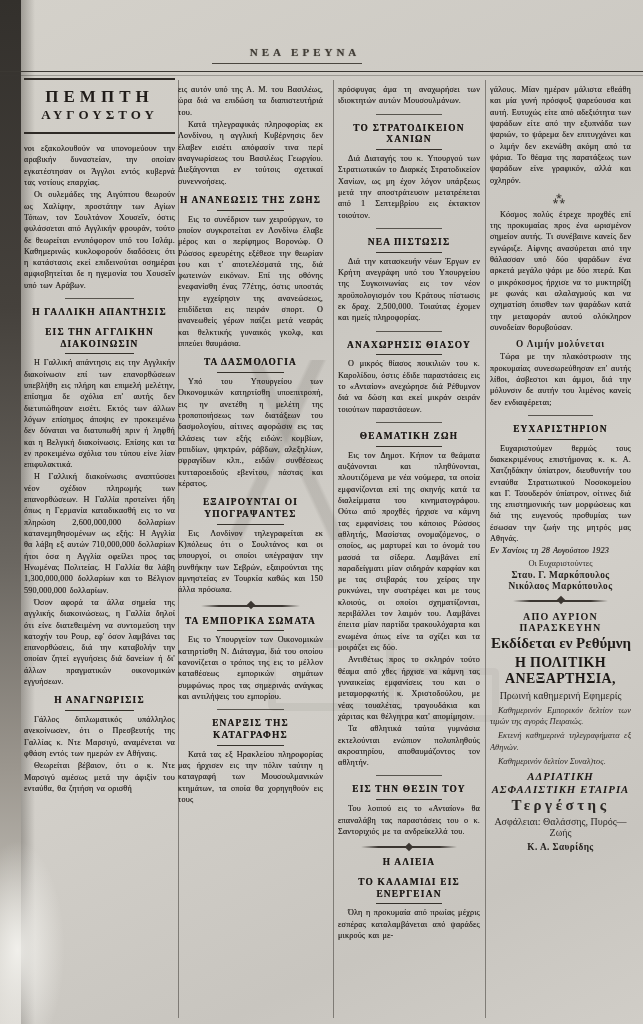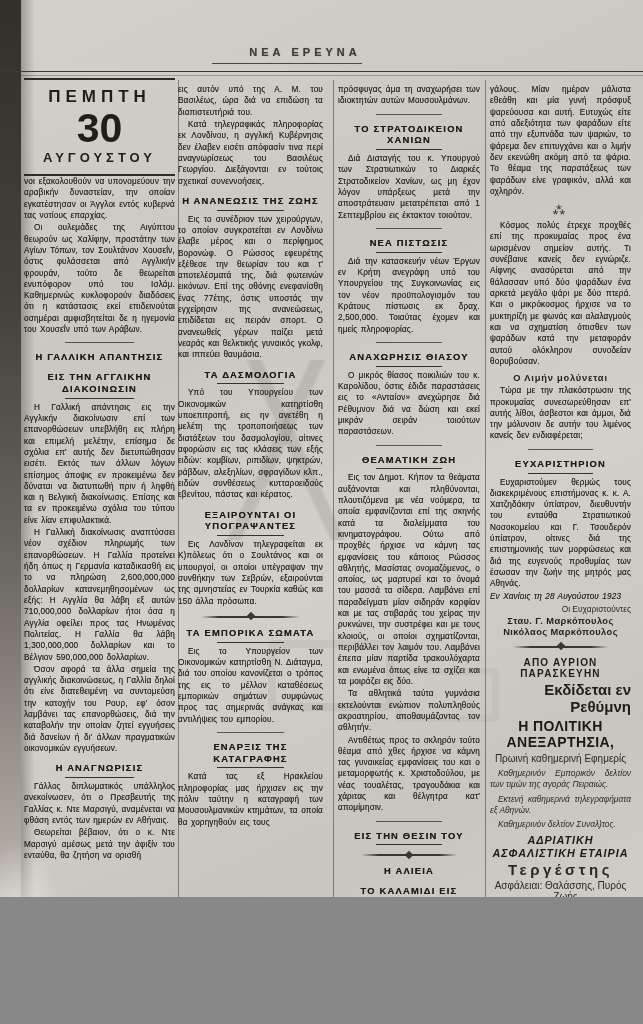--- a/index.html
+++ b/index.html
@@ -1,18 +1,18 @@
 <!DOCTYPE html>
 <html><head>
 <meta charset="utf-8">
 <style>
   html,body{margin:0;padding:0;background:#888;}
-  #stage{position:relative;width:643px;height:897px;overflow:hidden;
+  #stage{position:relative;width:643px;height:1024px;overflow:hidden;
     background:linear-gradient(155deg,#d4d1ca 0%,#cac7c1 35%,#d3d0ca 60%,#c8c5bf 85%,#d0cdc7 100%);
-    font-family:Liberation Sans, sans-serif;color:#2b2724;}
+    font-family:Liberation Serif, serif;color:#2b2724;}
   
   .gutter{position:absolute;left:0;top:0;width:21px;height:1024px;
     background:linear-gradient(180deg,#33302c 0%,#45413c 30%,#6b6761 55%,#9b968e 75%,#c6c3bc 92%,#d8d5cf 100%);}
   .gutter-soft{position:absolute;left:21px;top:0;width:14px;height:1024px;
     background:linear-gradient(90deg,rgba(60,56,50,.35),rgba(60,56,50,0));}
   .light-patch{position:absolute;left:-30px;top:840px;width:95px;height:220px;border-radius:50%;
     background:radial-gradient(ellipse at center,rgba(248,247,243,.85),rgba(248,247,243,0) 70%);}
   .wm{position:absolute;opacity:.16;pointer-events:none;}
   .wm-x1{left:215px;top:360px;width:120px;height:180px;
     background:linear-gradient(115deg,transparent 46%,#5a564f 48%,#5a564f 53%,transparent 55%);}
@@ -31,21 +31,21 @@
   .vline{position:absolute;top:80px;height:938px;width:0;border-left:1px solid rgba(64,60,54,.55);}
   .v1{left:178px}.v2{left:333px}.v3{left:485px}
   
   .col{position:absolute;top:84px;height:936px;overflow:hidden;}
   .col1{left:24px;top:78px;width:151px;}
   .col2{left:178px;width:145px;}
   .col3{left:338px;width:142px;}
   .col4{left:490px;width:141px;}
   
   .datebox{border-top:2.5px solid #2e2a26;border-bottom:2.5px solid #2e2a26;
-    text-align:center;padding:7px 0 9px;}
+    text-align:center;padding:7px 0 9px;margin-bottom:9px;}
   .day{font-size:17px;font-weight:bold;letter-spacing:5px;color:#211d1a;}
   .daynum{font-size:41px;font-weight:bold;line-height:1.05;color:#211d1a;}
   .month{font-size:13px;font-weight:bold;letter-spacing:4px;color:#211d1a;}
   
   .p{font-size:8.2px;line-height:1.38;text-align:justify;text-indent:10px;
     letter-spacing:.15px;word-spacing:.9px;margin:0 0 1px;
     text-shadow:0 0 .5px rgba(43,39,36,.65);}
   .noind{text-indent:0;}
   .ital{font-style:italic;}
   .h{font-size:9.4px;font-weight:bold;text-align:center;letter-spacing:1.2px;
@@ -54,21 +54,21 @@
   .h.u::after{content:"";display:block;width:46%;margin:3px auto 2px;border-top:1.4px solid #35312b;}
   .h.stack{margin-bottom:0;}
   .sub{font-size:9.3px;font-weight:bold;text-align:center;letter-spacing:.8px;margin:6px 0 2px;color:#221e1b;}
   .sep{width:46%;margin:7px auto;border-top:1.2px solid rgba(58,54,48,.8);}
   .orn{position:relative;height:2px;width:68%;margin:9px auto;
     background:linear-gradient(90deg,transparent,#3b3631 18%,#3b3631 82%,transparent);}
   .orn::after{content:"";position:absolute;left:50%;top:-2.5px;width:6px;height:6px;
     background:#3b3631;transform:translateX(-50%) rotate(45deg);}
   .stars{text-align:center;font-size:11px;letter-spacing:3px;margin:4px 0;color:#2e2a26;}
   .sig{font-size:9.3px;font-weight:bold;text-align:center;letter-spacing:.4px;margin:1px 0;color:#221e1b;}
-  .centerline{font-size:8.4px;text-align:right;margin:2px 0;}
+  .centerline{font-size:8.4px;text-align:center;margin:2px 0;}
   .ad-head{font-size:10px;font-weight:bold;text-align:center;letter-spacing:1.2px;margin:8px 0 2px;color:#201c19;}
   .ad-sub{font-size:15px;font-weight:bold;text-align:right;margin:2px 0;color:#201c19;}
   .ad-big{font-size:14px;font-weight:bold;text-align:center;letter-spacing:.4px;margin:3px 0;color:#1c1815;}
   .ad-line{font-size:10px;text-align:center;margin:2px 0 4px;}
   .ad-ital{font-size:8.4px;font-style:italic;text-align:justify;text-indent:8px;margin:3px 0;line-height:1.35;}
   .ad-big2{font-size:10.8px;font-weight:bold;font-style:italic;text-align:center;letter-spacing:1px;margin:1px 0;color:#1c1815;}
   .ad-sp{font-size:15px;font-weight:bold;text-align:center;letter-spacing:3.5px;margin:2px 0;}
 </style>
 </head>
 <body>
@@ -87,21 +87,20 @@
   <div class="rule-top"></div>
   <div class="rule-top2"></div>
 
   <div class="vline v1"></div>
   <div class="vline v2"></div>
   <div class="vline v3"></div>
 
   <div class="col col1">
     <div class="datebox">
       <div class="day">ΠΕΜΠΤΗ</div>
-      <div class="daynum">30</div>
       <div class="month">ΑΥΓΟΥΣΤΟΥ</div>
     </div>
   <div class="p noind">νοι εξακολουθούν να υπονομεύουν την αραβικήν δυναστείαν, την οποίαν εγκατέστησαν οι Άγγλοι εντός κυβερνά τας νοτίους επαρχίας.</div>
       <div class="p">Οι ουλεμάδες της Αιγύπτου θεωρούν ως Χαλίφην, προστάτην των Αγίων Τόπων, τον Σουλτάνον Χουσεΐν, όστις φυλάσσεται από Αγγλικήν φρουράν, τούτο δε θεωρείται ενυπόφορον υπό του Ισλάμ. Καθημερινώς κυκλοφορούν διαδόσεις ότι η κατάστασις εκεί επιδεινούται οσημέραι αμφισβητείται δε η ηγεμονία του Χουσεΐν υπό των Αράβων.</div>
       <div class="sep"></div>
       <div class="h stack">Η ΓΑΛΛΙΚΗ ΑΠΑΝΤΗΣΙΣ</div>
       <div class="h u">ΕΙΣ ΤΗΝ ΑΓΓΛΙΚΗΝ ΔΙΑΚΟΙΝΩΣΙΝ</div>
       <div class="p">Η Γαλλική απάντησις εις την Αγγλικήν διακοίνωσιν επί των επανορθώσεων υπεβλήθη εις πλήρη και επιμελή μελέτην, επίσημα δε σχόλια επ' αυτής δεν διετυπώθησαν εισέτι. Εκτός των άλλων λόγων επίσημος άποψις εν προκειμένω δεν δύναται να διατυπωθή πριν ή ληφθή και η Βελγική διακοίνωσις. Επίσης και τα εν προκειμένω σχόλια του τύπου είνε λίαν επιφυλακτικά.</div>
       <div class="p">Η Γαλλική διακοίνωσις αναπτύσσει νέον σχέδιον πληρωμής των επανορθώσεων. Η Γαλλία προτείνει ήδη όπως η Γερμανία καταδικασθή εις το να πληρώση 2,600,000,000 δολλαρίων κατανεμηθησομένων ως εξής: Η Αγγλία θα λάβη εξ αυτών 710,000,000 δολλαρίων ήτοι όσα η Αγγλία οφείλει προς τας Ηνωμένας Πολιτείας. Η Γαλλία θα λάβη 1,300,000,000 δολλαρίων και το Βέλγιον 590,000,000 δολλαρίων.</div>
       <div class="p">Όσον αφορά τα άλλα σημεία της αγγλικής διακοινώσεως, η Γαλλία δηλοί ότι είνε διατεθειμένη να συντομεύση την κατοχήν του Ρουρ, εφ' όσον λαμβάνει τας επανορθώσεις, διά την καταβολήν την οποίαν ζητεί εγγυήσεις διά δανείων ή δι' άλλων πραγματικών οικονομικών εγγυήσεων.</div>
@@ -132,24 +131,25 @@
       <div class="p">Διά Διαταγής του κ. Υπουργού των Στρατιωτικών το Διαρκές Στρατοδικείον Χανίων, ως μη έχον λόγον υπάρξεως μετά την αποστράτευσιν μετατρέπεται από 1 Σεπτεμβρίου εις έκτακτον τοιούτον.</div>
       <div class="sep"></div>
       <div class="h u">ΝΕΑ ΠΙΣΤΩΣΙΣ</div>
       <div class="p">Διά την κατασκευήν νέων Έργων εν Κρήτη ανεγράφη υπό του Υπουργείου της Συγκοινωνίας εις τον νέον προϋπολογισμόν του Κράτους πίστωσις εκ δραχ. 2,500,000. Τοιαύτας έχομεν και ημείς πληροφορίας.</div>
       <div class="sep"></div>
       <div class="h u">ΑΝΑΧΩΡΗΣΙΣ ΘΙΑΣΟΥ</div>
       <div class="p">Ο μικρός θίασος ποικιλιών του κ. Καρολίδου, όστις έδιδε παραστάσεις εις το «Ανταίον» ανεχώρησε διά Ρέθυμνον διά να δώση και εκεί μικράν σειράν τοιούτων παραστάσεων.</div>
       <div class="sep"></div>
       <div class="h u">ΘΕΑΜΑΤΙΚΗ ΖΩΗ</div>
       <div class="p">Εις τον Δημοτ. Κήπον τα θεάματα αυξάνονται και πληθύνονται, πλουτιζόμενα με νέα νούμερα, τα οποία εμφανίζονται επί της σκηνής κατά τα διαλείμματα του κινηματογράφου. Ούτω από προχθές ήρχισε να κάμνη τας εμφανίσεις του κάποιος Ρώσσος αθλητής, Μασίστας ονομαζόμενος, ο οποίος, ως μαρτυρεί και το όνομά του μασσά τα σίδερα. Λαμβάνει επί παραδείγματι μίαν σιδηράν καρφίαν και με τας στιβαράς του χείρας την ρυκνώνει, την συστρέφει και με τους κλοιούς, οι οποίοι σχηματίζονται, περιβάλλει τον λαιμόν του. Λαμβάνει έπειτα μίαν παρτίδα τρακουλόχαρτα και ενωμένα όπως είνε τα σχίζει και τα μοιράζει εις δύο.</div>
+      <div class="p">Αντιθέτως προς το σκληρόν τούτο θέαμα από χθες ήρχισε να κάμνη τας γυναικείας εμφανίσεις του και ο μεταμορφωτής κ. Χριστοδούλου, με νέας τουαλέτας, τραγουδάκια και χάριτας και θέλγητρα κατ' απομίμησιν.</div>
       <div class="p">Τα αθλητικά ταύτα γυμνάσια εκτελούνται ενώπιον πολυπληθούς ακροατηρίου, αποθαυμάζοντος τον αθλητήν.</div>
-      <div class="p">Αντιθέτως προς το σκληρόν τούτο θέαμα από χθες ήρχισε να κάμνη τας γυναικείας εμφανίσεις του και ο μεταμορφωτής κ. Χριστοδούλου, με νέας τουαλέτας, τραγουδάκια και χάριτας και θέλγητρα κατ' απομίμησιν.</div>
       <div class="sep"></div>
       <div class="h u">ΕΙΣ ΤΗΝ ΘΕΣΙΝ ΤΟΥ</div>
+      <div class="p">Του λοιπού εις το «Ανταίον» θα επαναλάβη τας παραστάσεις του ο κ. Σαντοριχιός με τα ανδρείκελλά του.</div>
       <div class="orn"></div>
       <div class="h stack">Η ΑΛΙΕΙΑ</div>
       <div class="h u">ΤΟ ΚΑΛΑΜΙΔΙ ΕΙΣ ΕΝΕΡΓΕΙΑΝ</div>
       <div class="p">Όλη η προκυμαία από πρωίας μέχρις εσπέρας καταλαμβάνεται από ψαράδες μικρούς και με-</div>
     </div>
   <div class="col col4">
       <div class="p noind">γάλους. Μίαν ημέραν μάλιστα εθεάθη και μία γυνή πρόσφυξ ψαρεύουσα και αυτή. Ευτυχώς είτε από αδεξιότητα των ψαράδων είτε από την εξυπνάδα των ψαριών, το ψάρεμα δεν επιτυγχάνει και ο λιμήν δεν εκενώθη ακόμη από τα ψάρια. Το θέαμα της παρατάξεως των ψαράδων είνε γραφικόν, αλλά και οχληρόν.</div>
       <div class="stars">⁂</div>
       <div class="p">Κόσμος πολύς έτρεχε προχθές επί της προκυμαίας προς ένα ωρισμένον σημείον αυτής. Τι συνέβαινε κανείς δεν εγνώριζε. Αίφνης ανασύρεται από την θάλασσαν υπό δύο ψαράδων ένα αρκετά μεγάλο ψάρι με δύο πτερά. Και ο μικρόκοσμος ήρχισε να το μυκτηρίζη με φωνάς και αλαλαγμούς και να σχηματίση όπισθεν των ψαράδων κατά την μεταφοράν αυτού ολόκληρον συνοδείαν θορυβούσαν.</div>
       <div class="sub">Ο Λιμήν μολύνεται</div>

